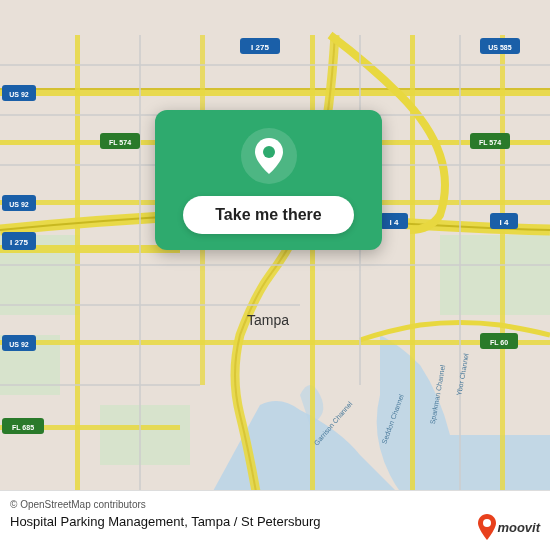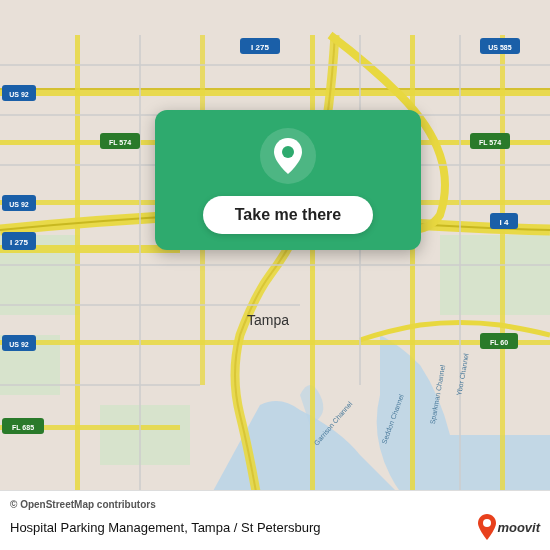--- a/index.html
+++ b/index.html
@@ -24,21 +24,21 @@
       position: absolute;
       top: 0; left: 0;
       width: 100%; height: 100%;
     }
 
     
     #card-overlay {
       position: absolute;
       top: 110px;
       left: 155px;
-      width: 266px;
+      width: 227px;
       background: #2eaa6e;
       border-radius: 12px;
       display: flex;
       flex-direction: column;
       align-items: center;
       padding: 18px 24px 16px;
       box-shadow: 0 4px 16px rgba(0,0,0,0.28);
       z-index: 10;
     }
 
@@ -70,26 +70,24 @@
       background: white;
       padding: 8px 10px 10px 10px;
       z-index: 10;
       border-top: 1px solid #ddd;
     }
 
     #attribution {
       font-size: 10px;
       color: #555;
       margin-bottom: 4px;
-      font-weight: bold;
     }
 
     #location-info {
       display: flex;
-      align-items: center;
     }
 
     #moovit-logo {
       margin-left: auto;
       display: flex;
       align-items: center;
     }
 
     #location-text {
       font-size: 13px;

